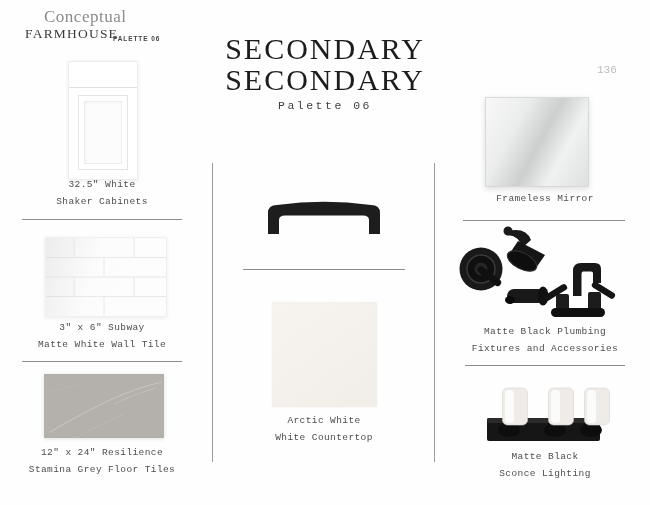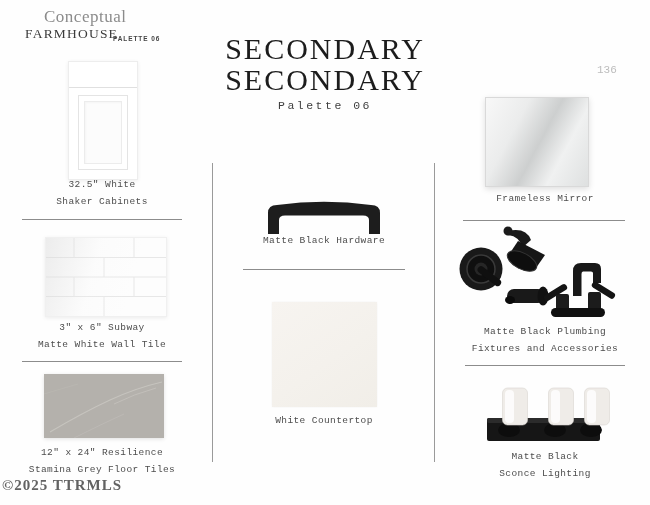--- a/index.html
+++ b/index.html
@@ -122,26 +122,24 @@
   </div>
   <div class="abs label" style="left:-8px;top:445px;">
     <div>12" x 24" Resilience</div>
     <div>Stamina Grey Floor Tiles</div>
   </div>
 
   <svg class="abs" style="left:258px;top:196px;" width="132" height="40" viewBox="0 0 132 40">
     <path d="M10,38 L10,17 Q10,9 19,9 Q66,2.5 113,9 Q122,9 122,17 L122,38 L111,38 L111,24
              Q111,19.5 105,19.5 L27,19.5 Q21,19.5 21,24 L21,38 Z" fill="#1d1d1d"></path>
   </svg>
-  <div class="abs label" style="left:214px;top:233px;">
-    <div>Matte Black Hardware</div>
-  </div>
 
   <div class="abs countertop"></div>
   <div class="abs label" style="left:214px;top:413px;">
+    <div>Arctic White</div>
     <div>White Countertop</div>
   </div>
 
   <div class="abs mirror"></div>
   <div class="abs label" style="left:435px;top:191px;">
     <div>Frameless Mirror</div>
   </div>
 
   <svg class="abs" style="left:452px;top:226px;" width="180" height="102" viewBox="0 0 180 102">
     <g>
@@ -197,15 +195,14 @@
         <rect x="101.5" y="4" width="25" height="37" rx="5" fill="#efece8" stroke="#d9d5d0" stroke-width="0.6"></rect>
         <rect x="104" y="6" width="9" height="33" rx="4" fill="#ffffff" opacity="0.8"></rect>
       </g>
     </g>
   </svg>
   <div class="abs label" style="left:435px;top:449px;">
     <div>Matte Black</div>
     <div>Sconce Lighting</div>
   </div>
 
-  <div class="abs watermark">©2025 TTRMLS</div>
 
 </div>
 
 </body></html>

